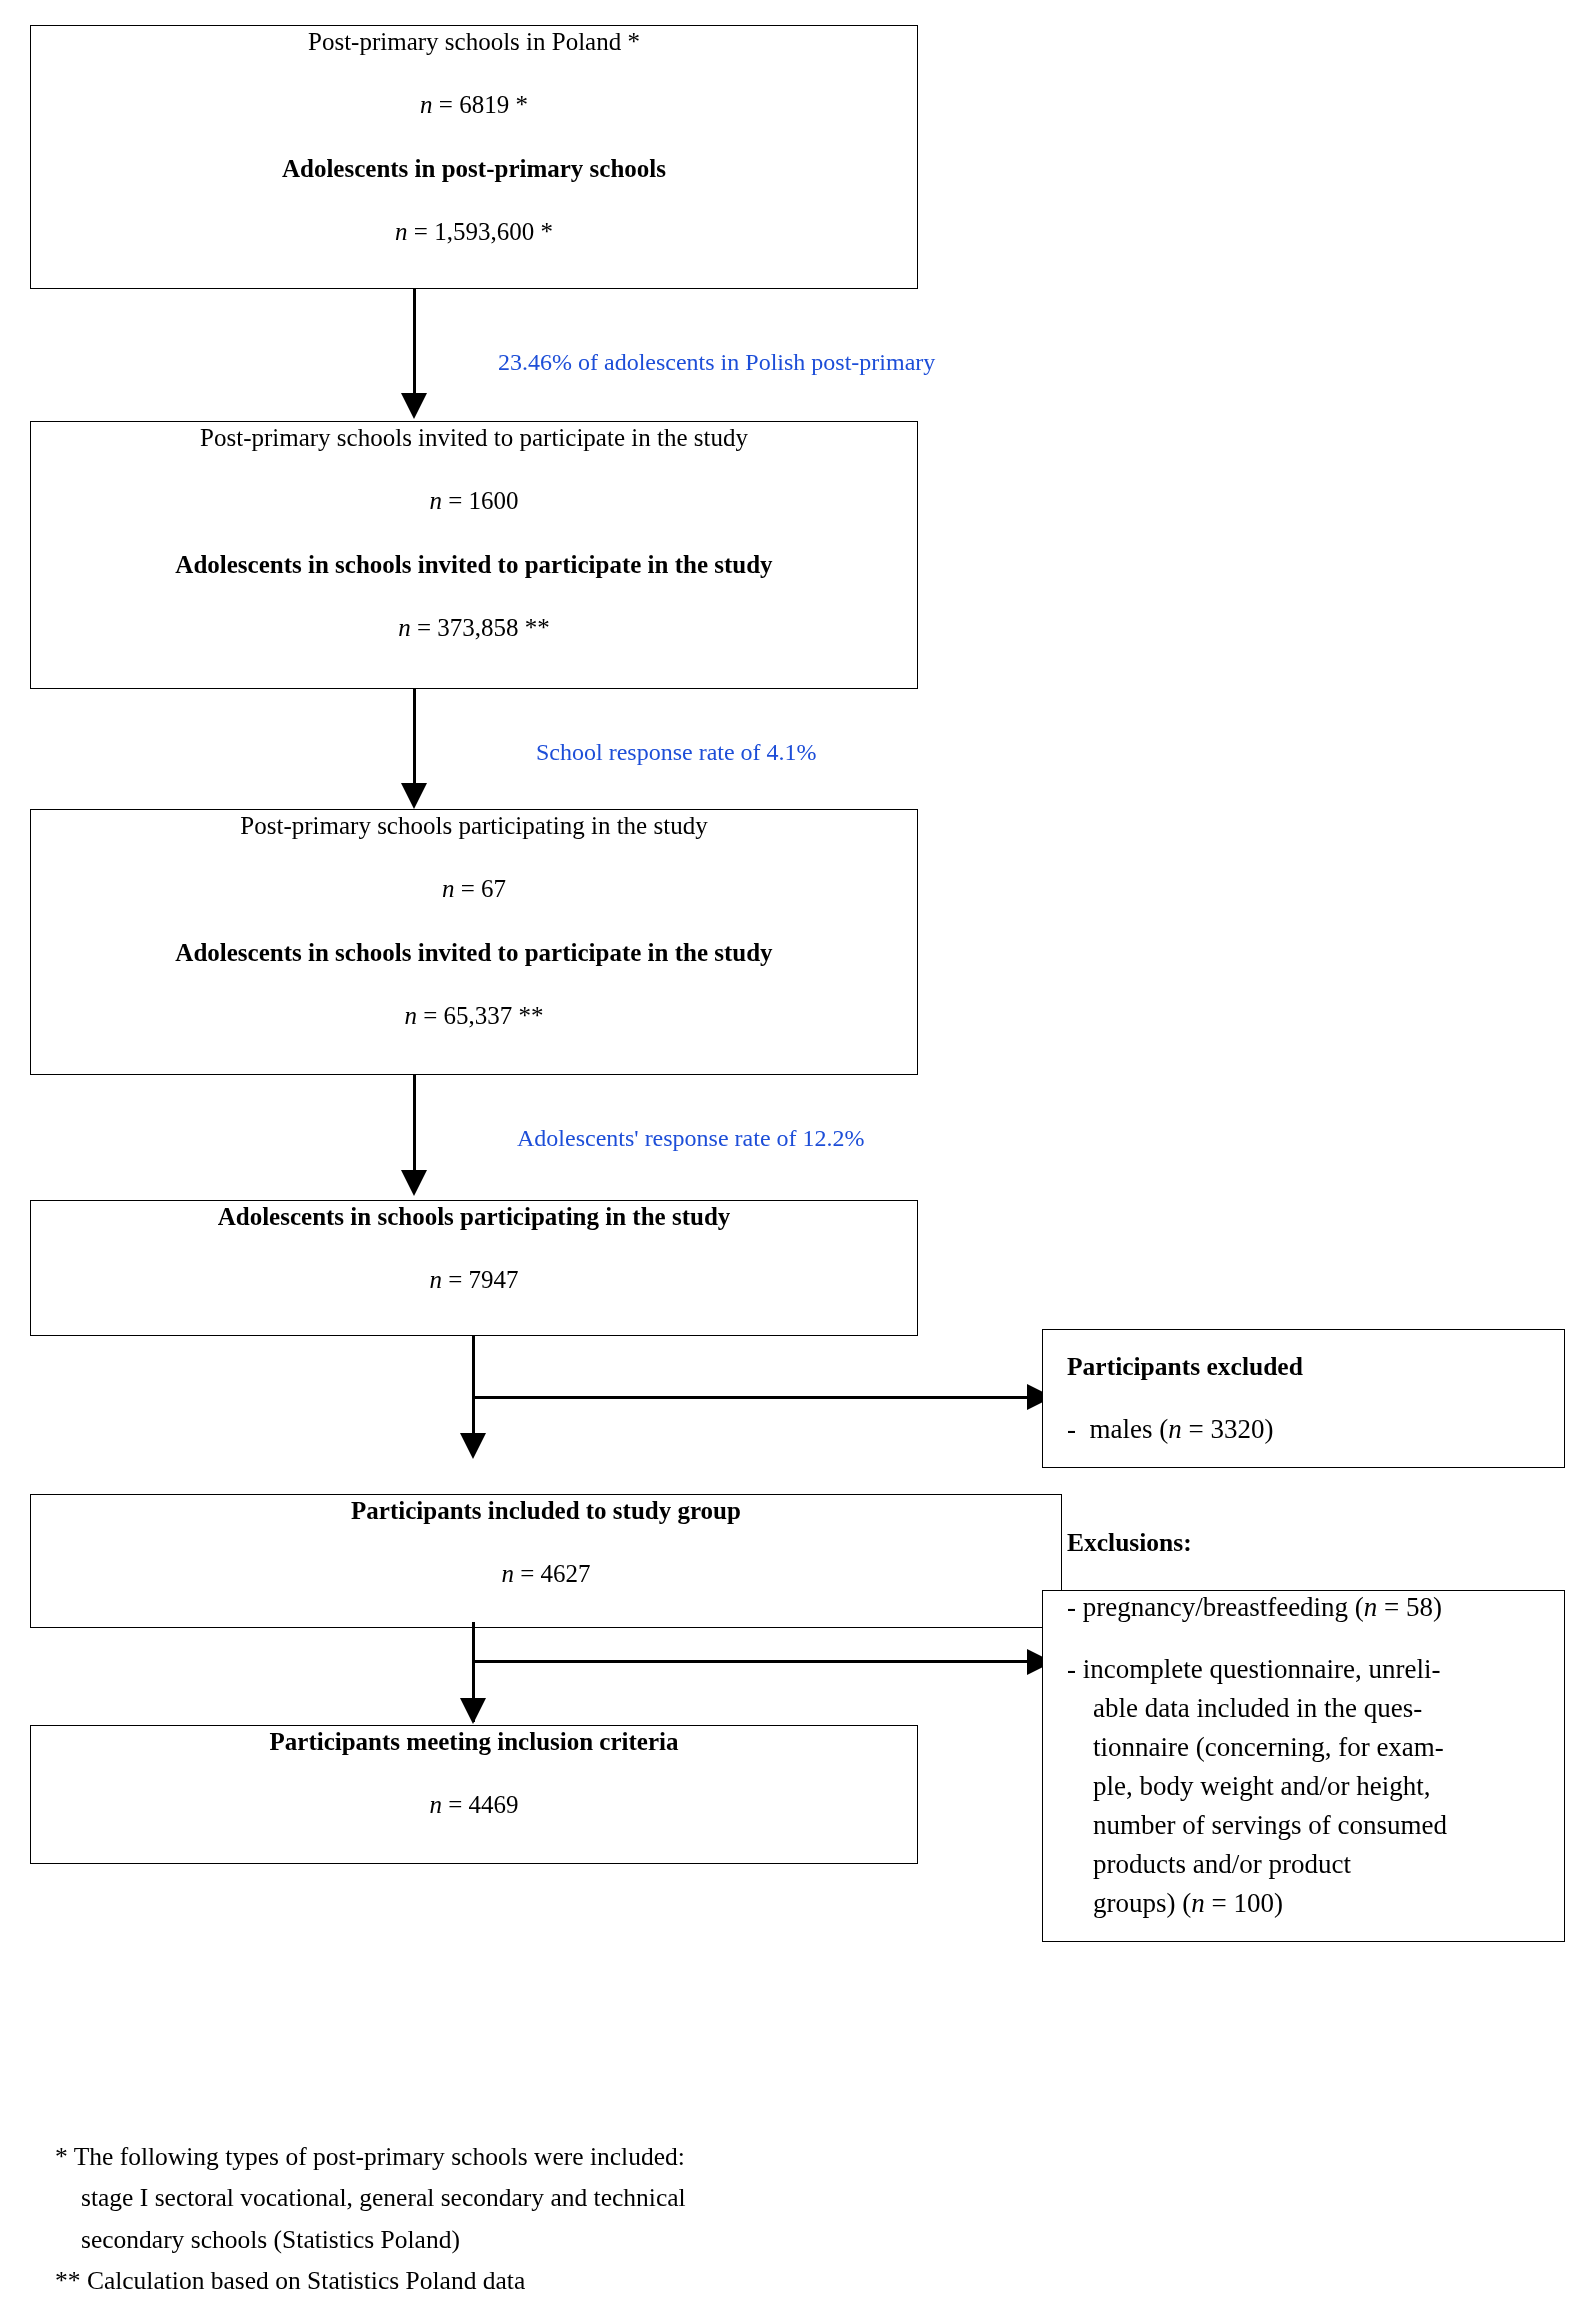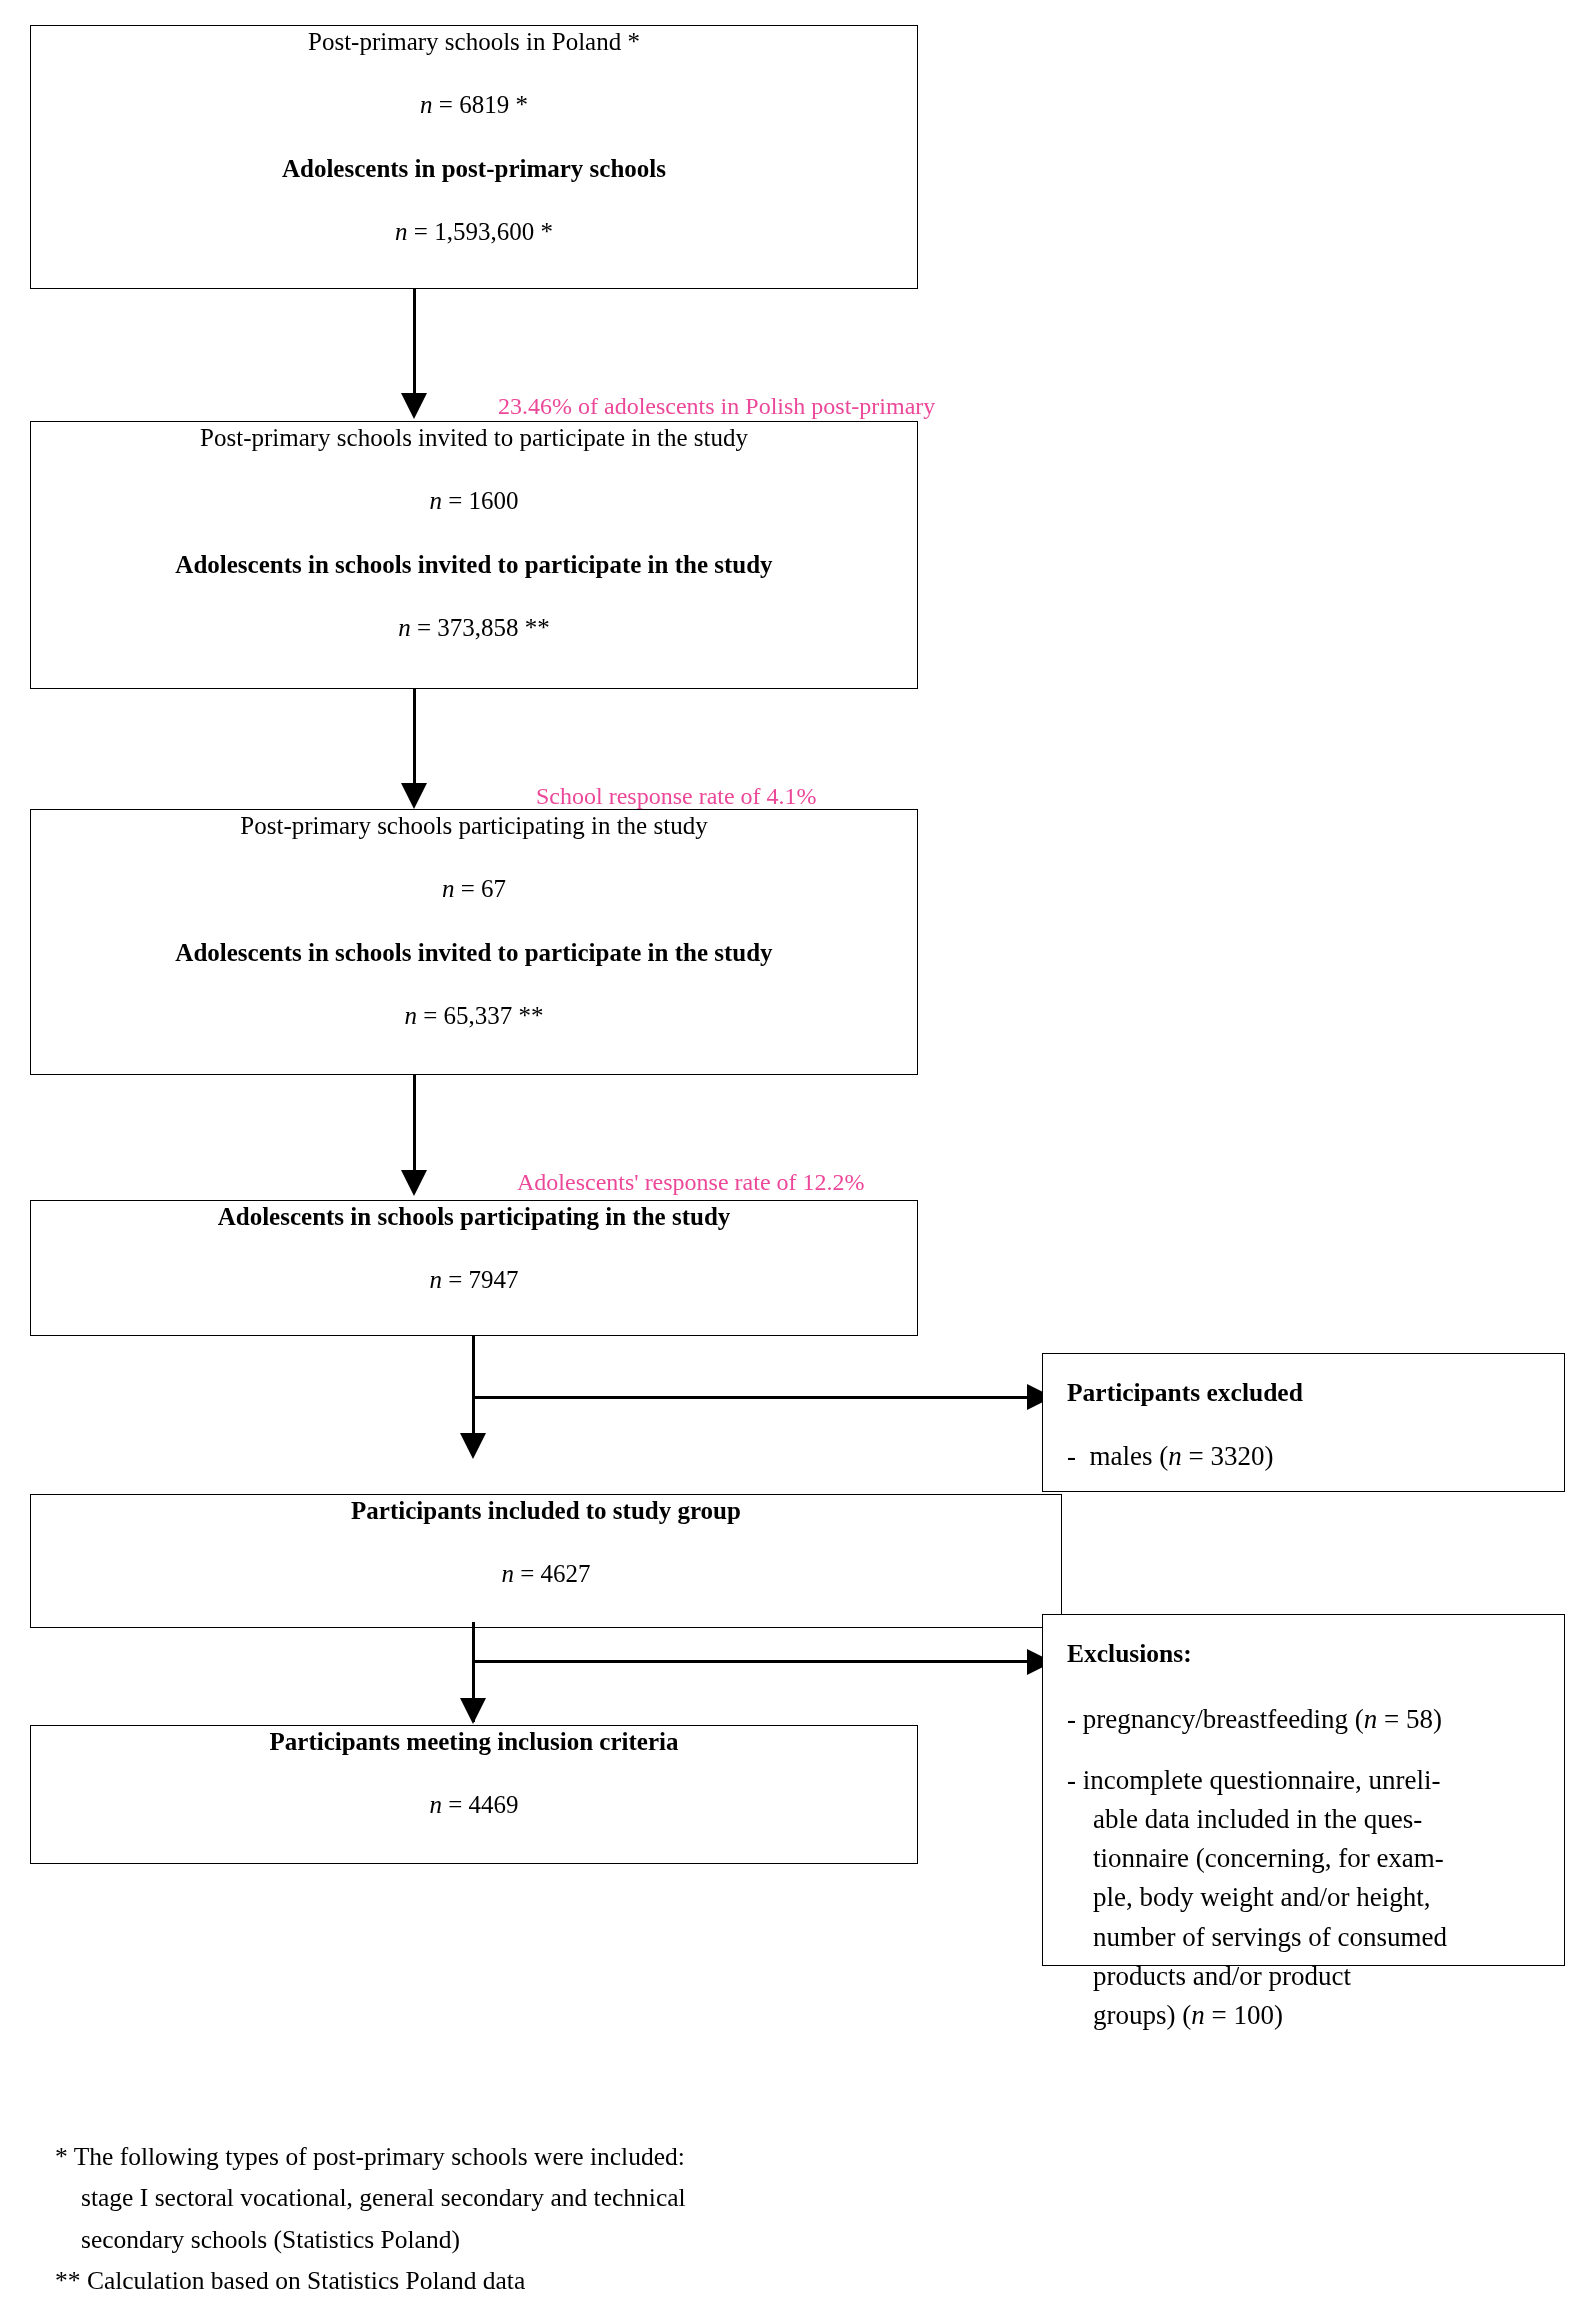--- a/index.html
+++ b/index.html
@@ -24,22 +24,21 @@
     position: absolute;
     box-sizing: border-box;
     border: 1.9px solid #000000;
     background: #ffffff;
     display: flex;
     flex-direction: column;
     align-items: center;
   }
   .fbox.left-align {
     align-items: flex-start;
-    justify-content: flex-start;
-    margin-top: 24px;
+    justify-content: flex-end;
   }
   .line {
     font-size: 25px;
     line-height: 1.25;
     white-space: nowrap;
     text-align: center;
   }
   .line.bold { font-weight: bold; }
   .line.reg  { font-weight: normal; }
   .gap-md { height: 32px; }
@@ -72,22 +71,21 @@
     border-top: 13px solid transparent;
     border-bottom: 13px solid transparent;
     border-left: 26px solid #000000;
   }
 
   
   .edge-label {
     position: absolute;
     font-size: 24px;
     white-space: nowrap;
-    color: #ec4899;
-    margin-top: 44px;
+    color: #1d4ed8;
   }
 
   
   .side-title {
     font-size: 25.5px;
     font-weight: bold;
     line-height: 1.3;
   }
   .side-item {
     font-size: 27px;

